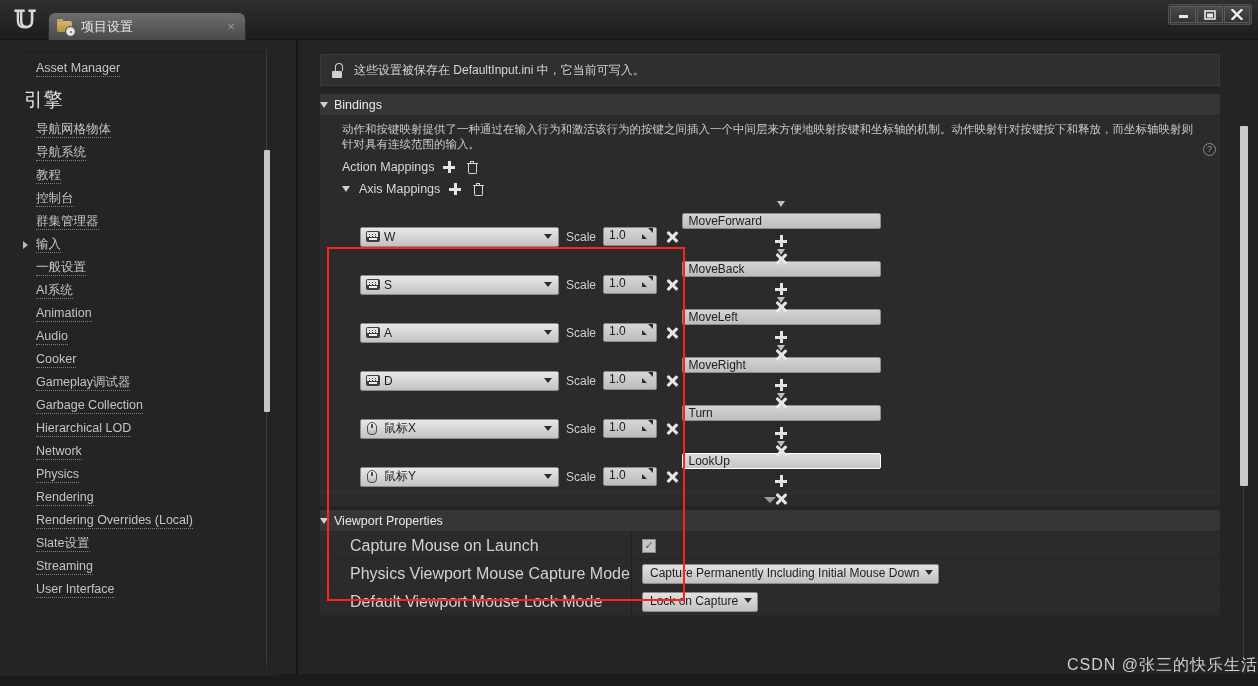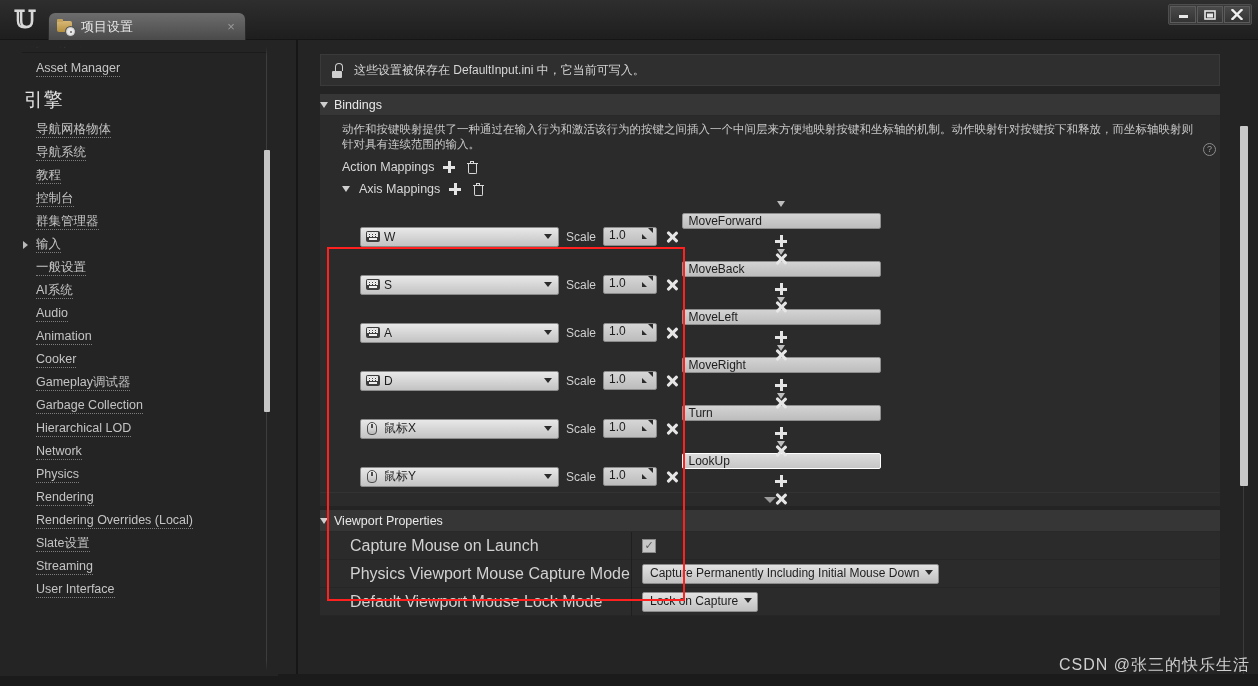--- a/index.html
+++ b/index.html
@@ -651,21 +651,21 @@
   }
   .rp-scrollbar .thumb {
     position: absolute; left: 0; top: 0;
     width: 8px; height: 360px;
     background: #c9c9c9;
     border-radius: 1px;
   }
 
   .watermark {
     position: absolute;
-    right: 8px; bottom: 10px;
+    right: 0; bottom: 10px;
     font-size: 16px;
     color: #cfcfcf;
     letter-spacing: 1px;
     z-index: 30;
   }
   .bottom-strip {
     position: absolute;
     left: 0; bottom: 0;
     width: 1258px; height: 12px;
     background: #1b1b1b;
@@ -724,22 +724,22 @@
 
         <div id="sb-items">
             <div class="sb-item"><span class="lbl">导航网格物体</span></div>
             <div class="sb-item"><span class="lbl">导航系统</span></div>
             <div class="sb-item"><span class="lbl">教程</span></div>
             <div class="sb-item"><span class="lbl">控制台</span></div>
             <div class="sb-item"><span class="lbl">群集管理器</span></div>
             <div class="sb-item expandable"><span class="arrow"></span><span class="lbl">输入</span></div>
             <div class="sb-item"><span class="lbl">一般设置</span></div>
             <div class="sb-item"><span class="lbl">AI系统</span></div>
+            <div class="sb-item"><span class="lbl">Animation</span></div>
             <div class="sb-item"><span class="lbl">Audio</span></div>
-            <div class="sb-item"><span class="lbl">Animation</span></div>
             <div class="sb-item"><span class="lbl">Cooker</span></div>
             <div class="sb-item"><span class="lbl">Gameplay调试器</span></div>
             <div class="sb-item"><span class="lbl">Garbage Collection</span></div>
             <div class="sb-item"><span class="lbl">Hierarchical LOD</span></div>
             <div class="sb-item"><span class="lbl">Network</span></div>
             <div class="sb-item"><span class="lbl">Physics</span></div>
             <div class="sb-item"><span class="lbl">Rendering</span></div>
             <div class="sb-item"><span class="lbl">Rendering Overrides (Local)</span></div>
             <div class="sb-item"><span class="lbl">Slate设置</span></div>
             <div class="sb-item"><span class="lbl">Streaming</span></div>

